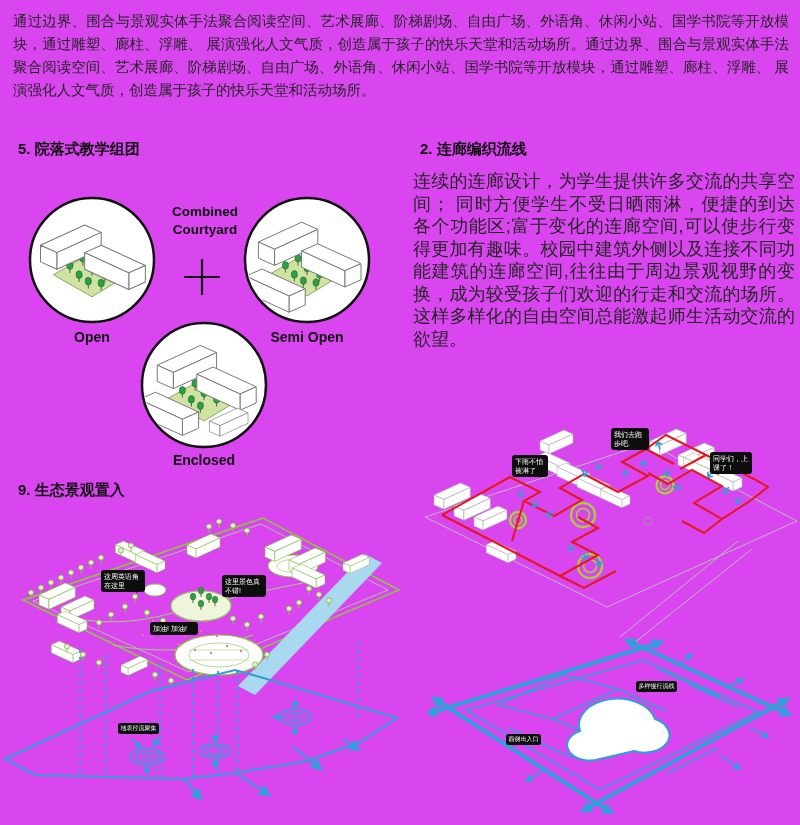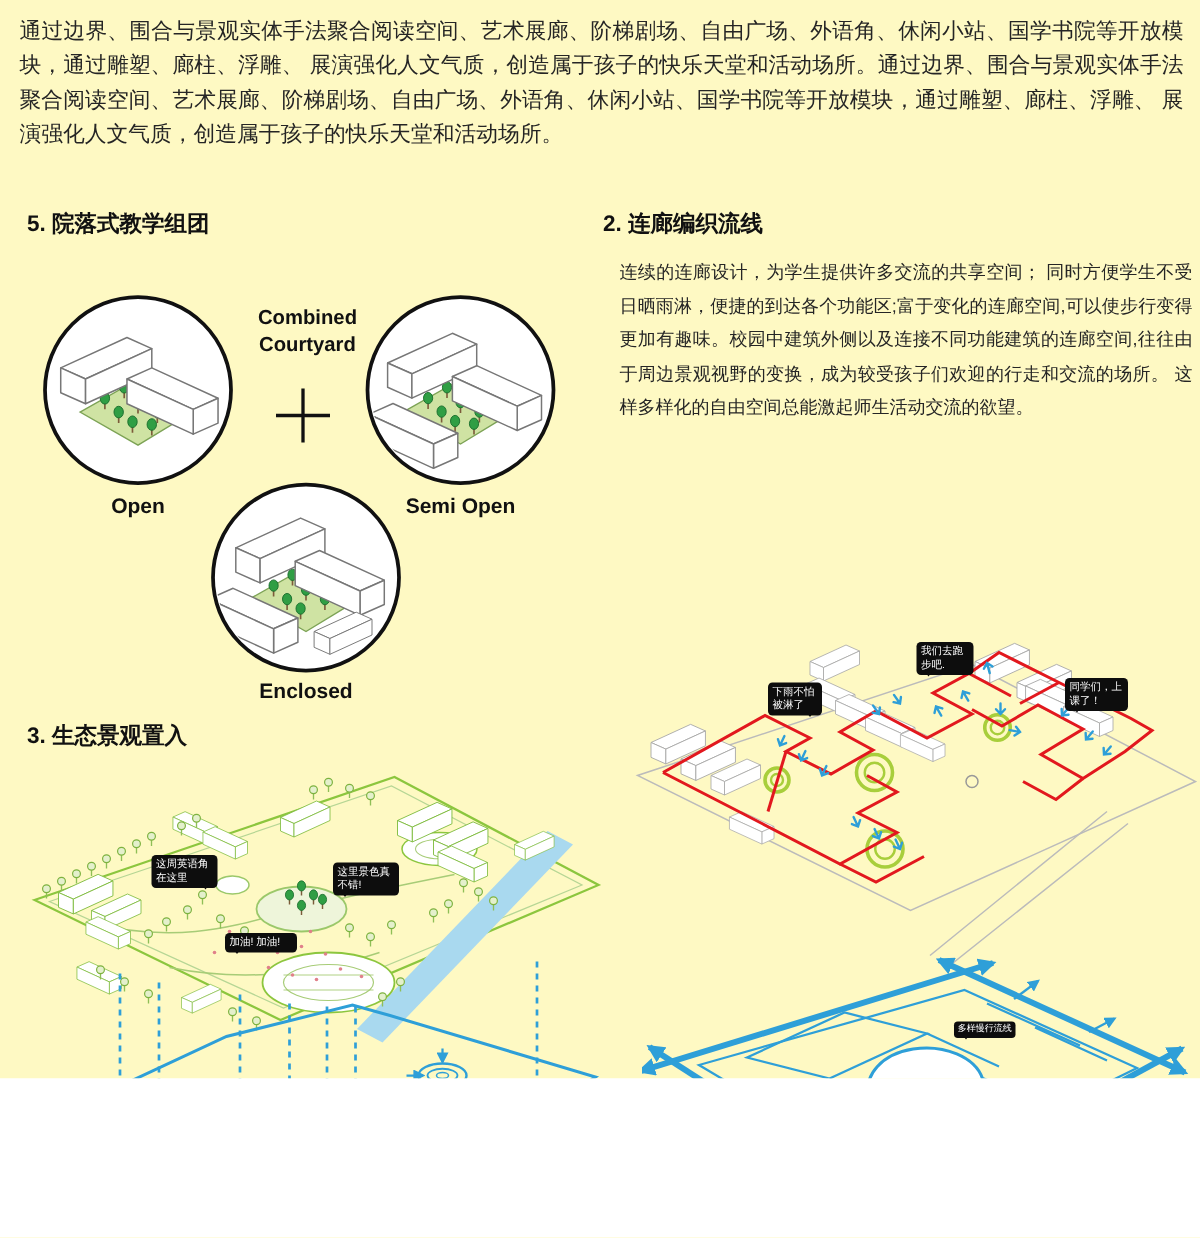--- a/index.html
+++ b/index.html
@@ -1,23 +1,23 @@
 <!DOCTYPE html>
 <html><head>
 <meta charset="utf-8">
 <style>
   html,body{margin:0;padding:0;background:#fff;}
-  .page{position:relative;width:800px;height:719px;background:#fef9c3;overflow:hidden;
+  .page{position:relative;width:800px;height:825px;background:#d946ef;overflow:hidden;
         font-family:"Liberation Sans","DejaVu Sans",sans-serif;color:#222;}
   .intro{position:absolute;left:13px;top:10px;width:776px;margin:0;
          font-size:14.5px;line-height:23px;text-align:justify;color:#252525;}
   .h{position:absolute;margin:0;font-size:15px;font-weight:bold;color:#111;}
-  .h-s1{left:18px;top:140px;} .h-s2{left:402px;top:140px;} .h-s3{left:18px;top:481px;}
+  .h-s1{left:18px;top:140px;} .h-s2{left:420px;top:140px;} .h-s3{left:18px;top:481px;}
   .para2{position:absolute;left:413px;top:170px;width:382px;margin:0;
-         font-size:12px;line-height:22.5px;text-align:justify;color:#252525;}
+         font-size:18px;line-height:22.5px;text-align:justify;color:#252525;}
   .svgwrap{position:absolute;}
   .w-court{left:0px;top:190px;}
   .w-red{left:420px;top:345px;}
   .w-blue{left:428px;top:633px;}
   .w-eco{left:3px;top:503px;}
   .clabel{font-family:"Liberation Sans",sans-serif;font-weight:bold;font-size:14px;fill:#111;text-anchor:middle;}
   .ctitle{font-family:"Liberation Sans",sans-serif;font-weight:bold;font-size:13.5px;fill:#111;text-anchor:middle;}
   .bubble{position:absolute;background:#0d0d0d;color:#fff;font-size:7px;line-height:1.3;
           padding:2px 3px;border-radius:3px;z-index:6;}
   .bubble::after{content:"";position:absolute;bottom:-4px;left:5px;width:0;height:0;
@@ -51,21 +51,21 @@
       <g id="arw" stroke="#2e9fd8" stroke-width="1.6" fill="none" stroke-linecap="round">
         <path d="M0,-7 L0,0 M-3,-3.2 L0,0 L3,-3.2"></path>
       </g>
     </defs>
   </svg>
 
   <p class="intro">通过边界、围合与景观实体手法聚合阅读空间、艺术展廊、阶梯剧场、自由广场、外语角、休闲小站、国学书院等开放模块，通过雕塑、廊柱、浮雕、 展演强化人文气质，创造属于孩子的快乐天堂和活动场所。通过边界、围合与景观实体手法聚合阅读空间、艺术展廊、阶梯剧场、自由广场、外语角、休闲小站、国学书院等开放模块，通过雕塑、廊柱、浮雕、 展演强化人文气质，创造属于孩子的快乐天堂和活动场所。</p>
 
   <h2 class="h h-s1">5. 院落式教学组团</h2>
   <h2 class="h h-s2">2. 连廊编织流线</h2>
-  <h2 class="h h-s3">3. 生态景观置入</h2>
+  <h2 class="h h-s3">9. 生态景观置入</h2>
 
   <p class="para2">连续的连廊设计，为学生提供许多交流的共享空间； 同时方便学生不受日晒雨淋，便捷的到达各个功能区;富于变化的连廊空间,可以使步行变得更加有趣味。校园中建筑外侧以及连接不同功能建筑的连廊空间,往往由于周边景观视野的变换，成为较受孩子们欢迎的行走和交流的场所。 这样多样化的自由空间总能激起师生活动交流的欲望。</p>
 
   <div class="svgwrap w-court">
     <svg width="400" height="290" viewBox="0 0 400 290">
       <defs>
         <clipPath id="cp1">
             <circle cx="92" cy="70" r="60"></circle>
           </clipPath>
         <clipPath id="cp2">

